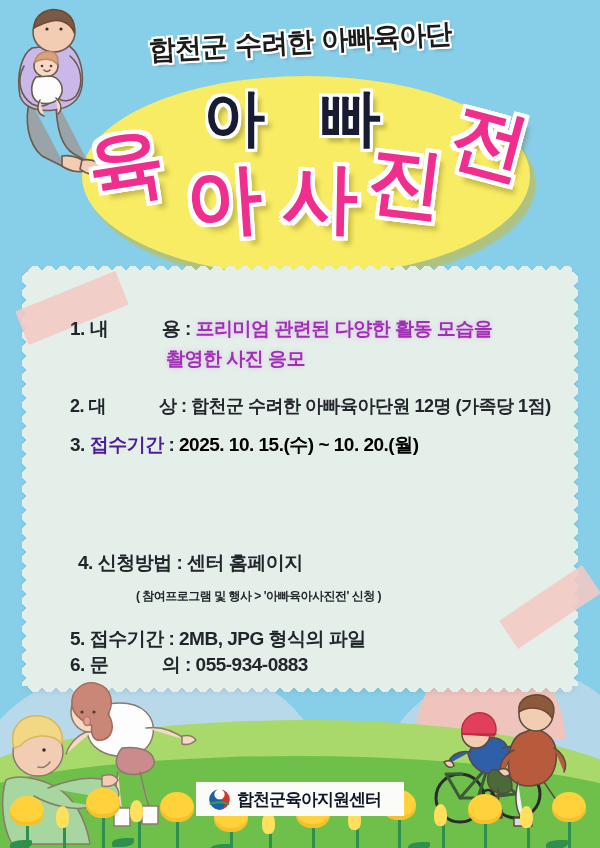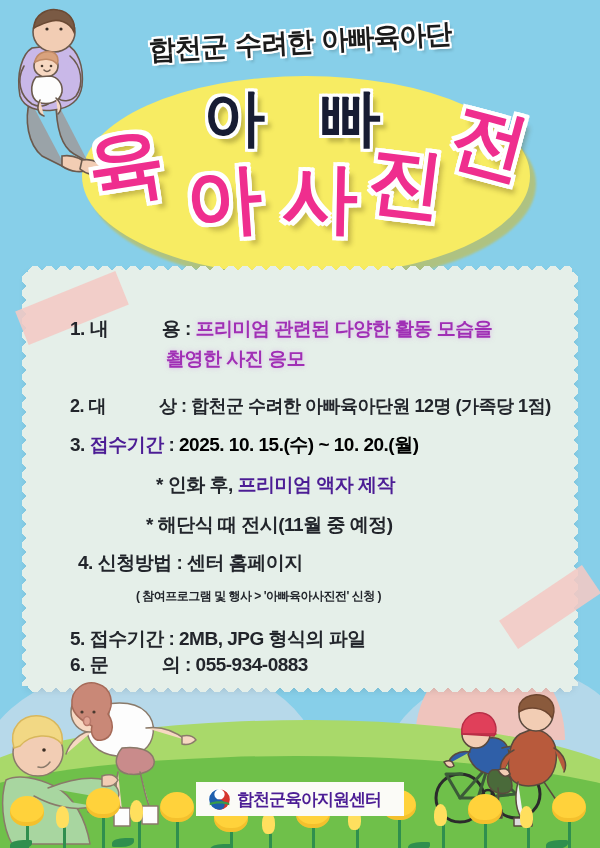--- a/index.html
+++ b/index.html
@@ -121,21 +121,21 @@
   .l6 {left:50px;top:278px;}
   .l7 {left:108px;top:316px;font-size:12px;}
   .l8 {left:42px;top:354px;}
   .l9 {left:42px;top:380px;}
 
   
   .logo{position:absolute;left:196px;top:782px;width:208px;height:34px;
         background:#fbfbf7;display:flex;align-items:center;gap:6px;padding-left:12px;
         box-sizing:border-box;}
   .logo-mark{width:23px;height:23px;flex:0 0 auto;}
-  .logo-text{font-size:17px;font-weight:bold;color:#4c1d95;letter-spacing:-1px;}
+  .logo-text{font-size:17px;font-weight:bold;color:#0f172a;letter-spacing:-1px;}
 
   
   .ill{position:absolute;}
   .ill-tl{left:4px;top:4px;}
   .ill-bl{left:-6px;top:676px;}
   .ill-br{left:432px;top:690px;}
 </style>
 </head>
 <body>
 
@@ -222,30 +222,21 @@
       <span>합천군 수려한 아빠육아단원 12명 (가족당 1점)</span>
     </div>
 
     <div class="line l3">
       <span class="num">3.</span>
       <span class="blue">접수기간</span>
       <span>:</span>
       <span class="red">2025. 10. 15.(수) ~ 10. 20.(월)</span>
     </div>
 
-    <div class="line l4">
-      <span>*</span>
-      <span>인화 후,</span>
-      <span class="blue">프리미엄 액자 제작</span>
-    </div>
-
-    <div class="line l5">
-      <span>*</span>
-      <span>해단식 때 전시(11월 중 예정)</span>
-    </div>
+
 
     <div class="line l6">
       <span class="num">4.</span>
       <span>신청방법</span>
       <span>:</span>
       <span>센터 홈페이지</span>
     </div>
     <div class="line l7">( 참여프로그램 및 행사 &gt; '아빠육아사진전' 신청 )</div>
 
     <div class="line l8">

